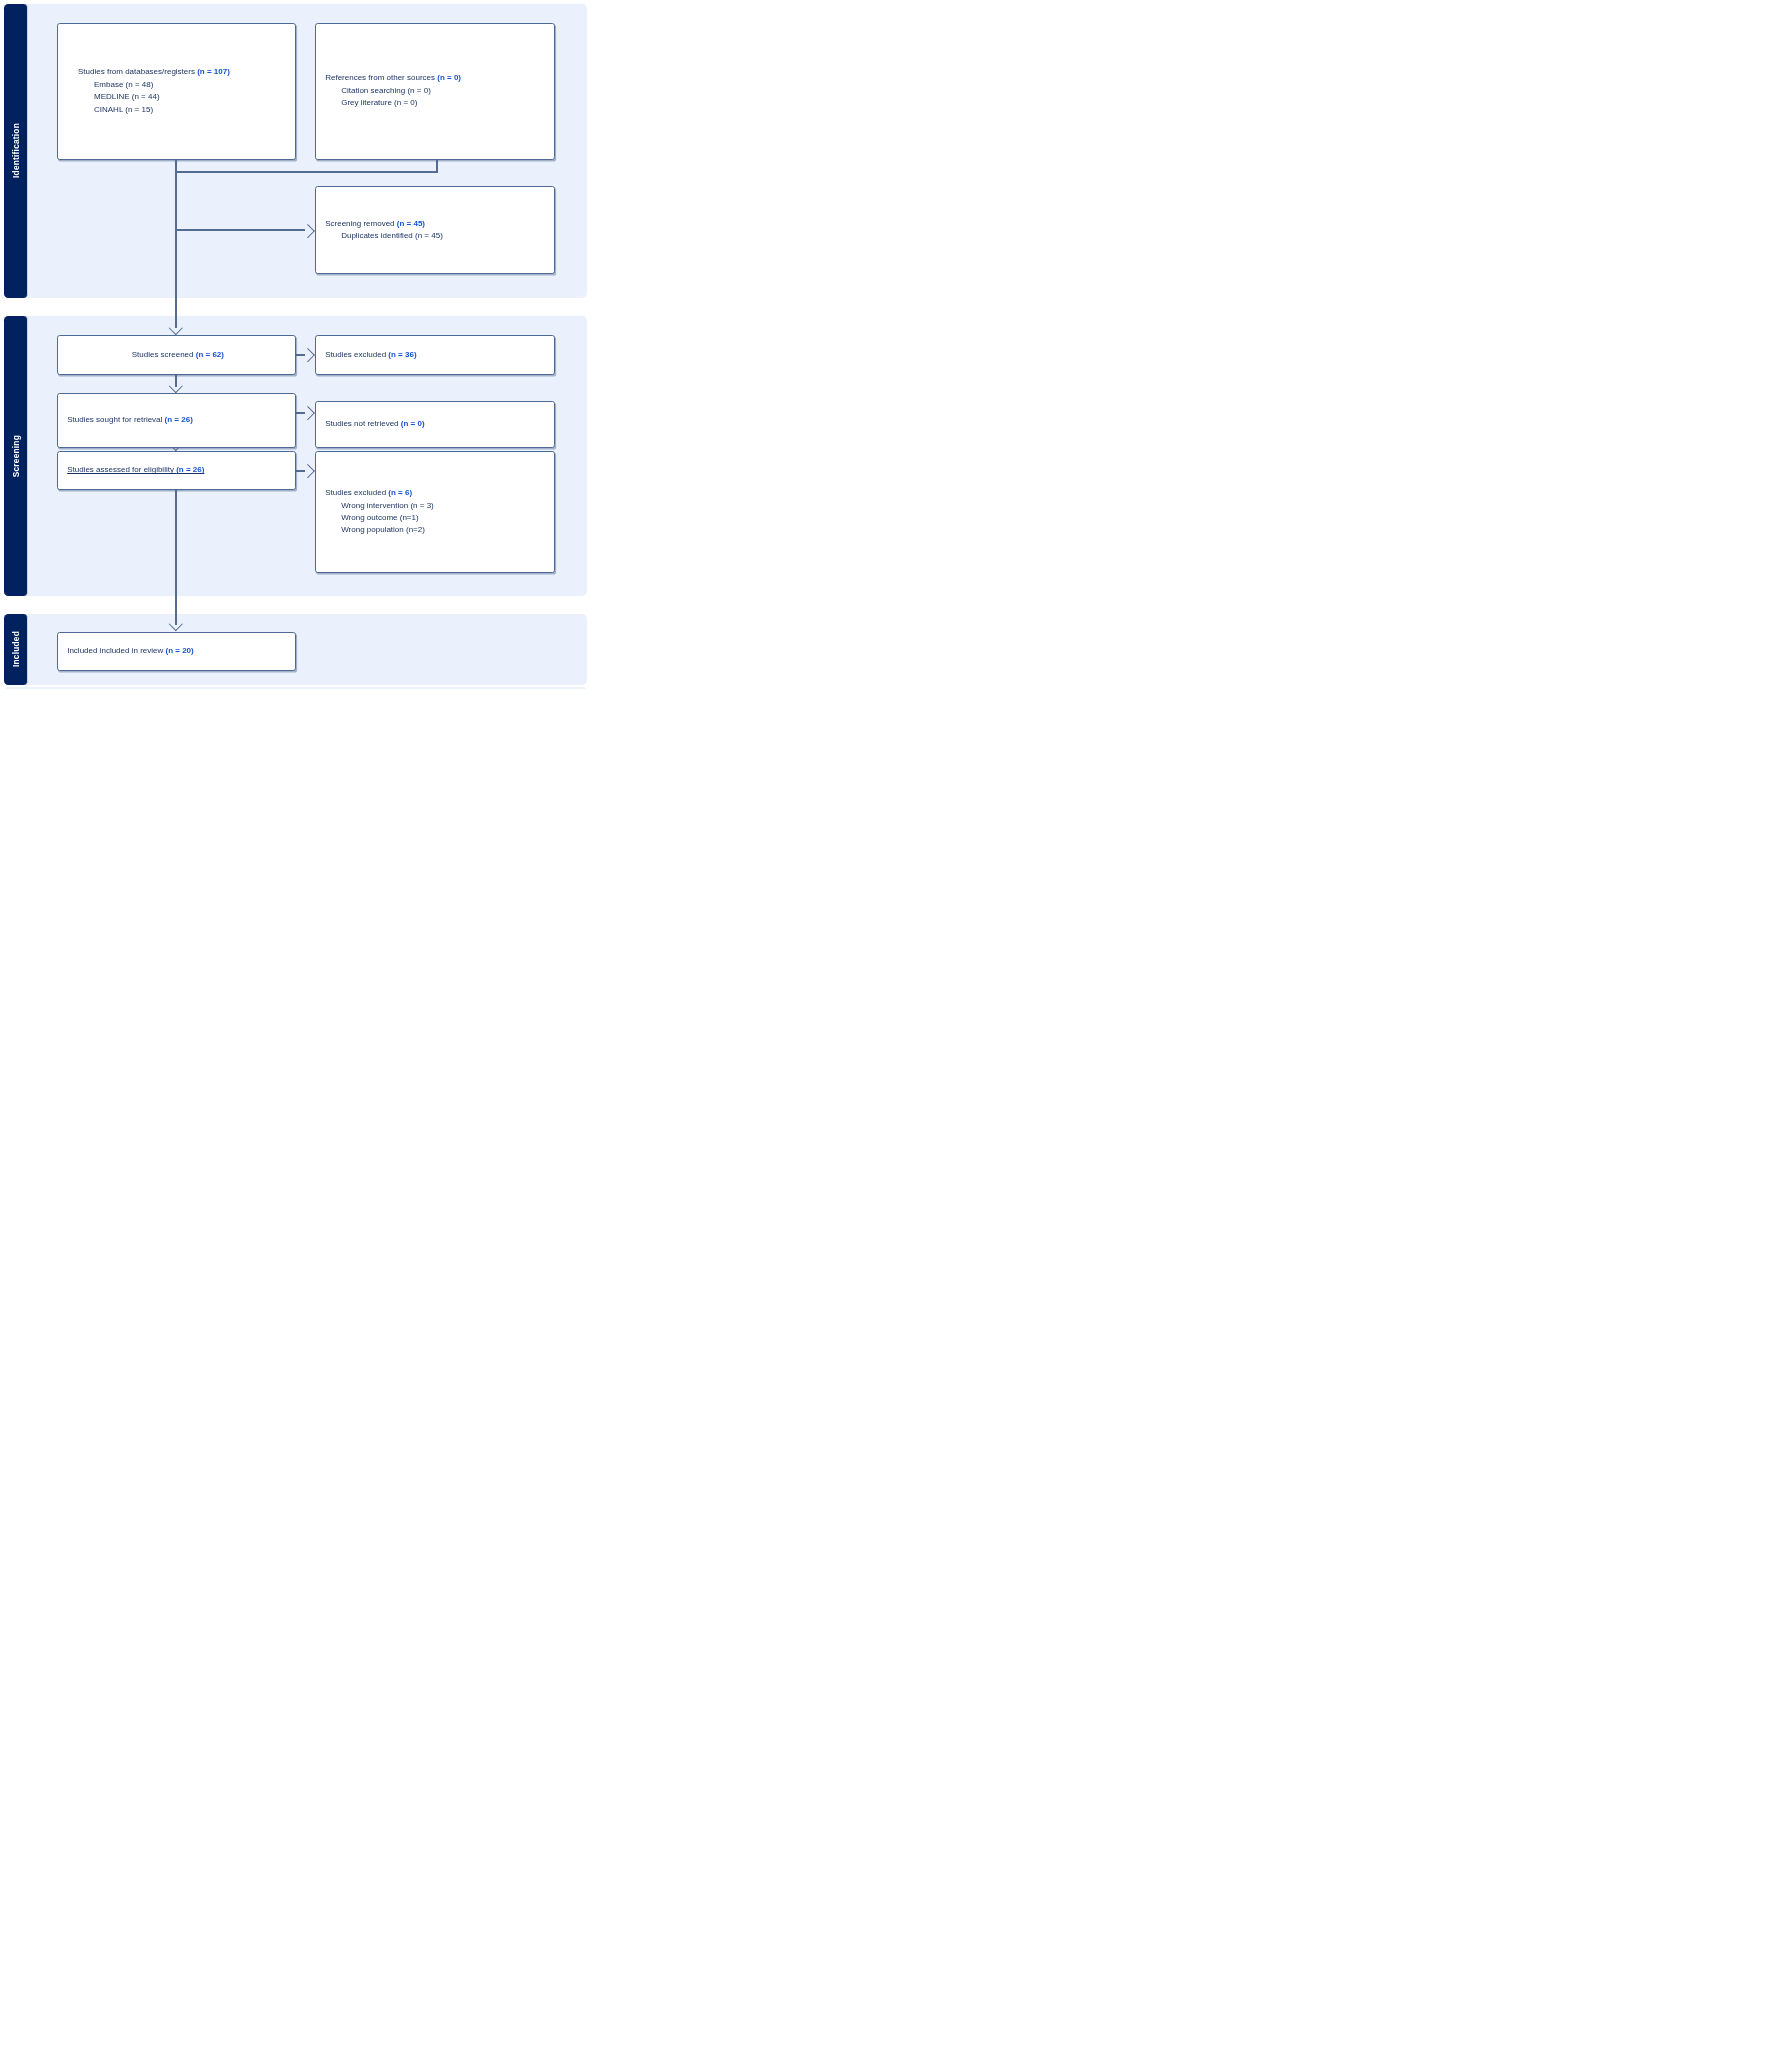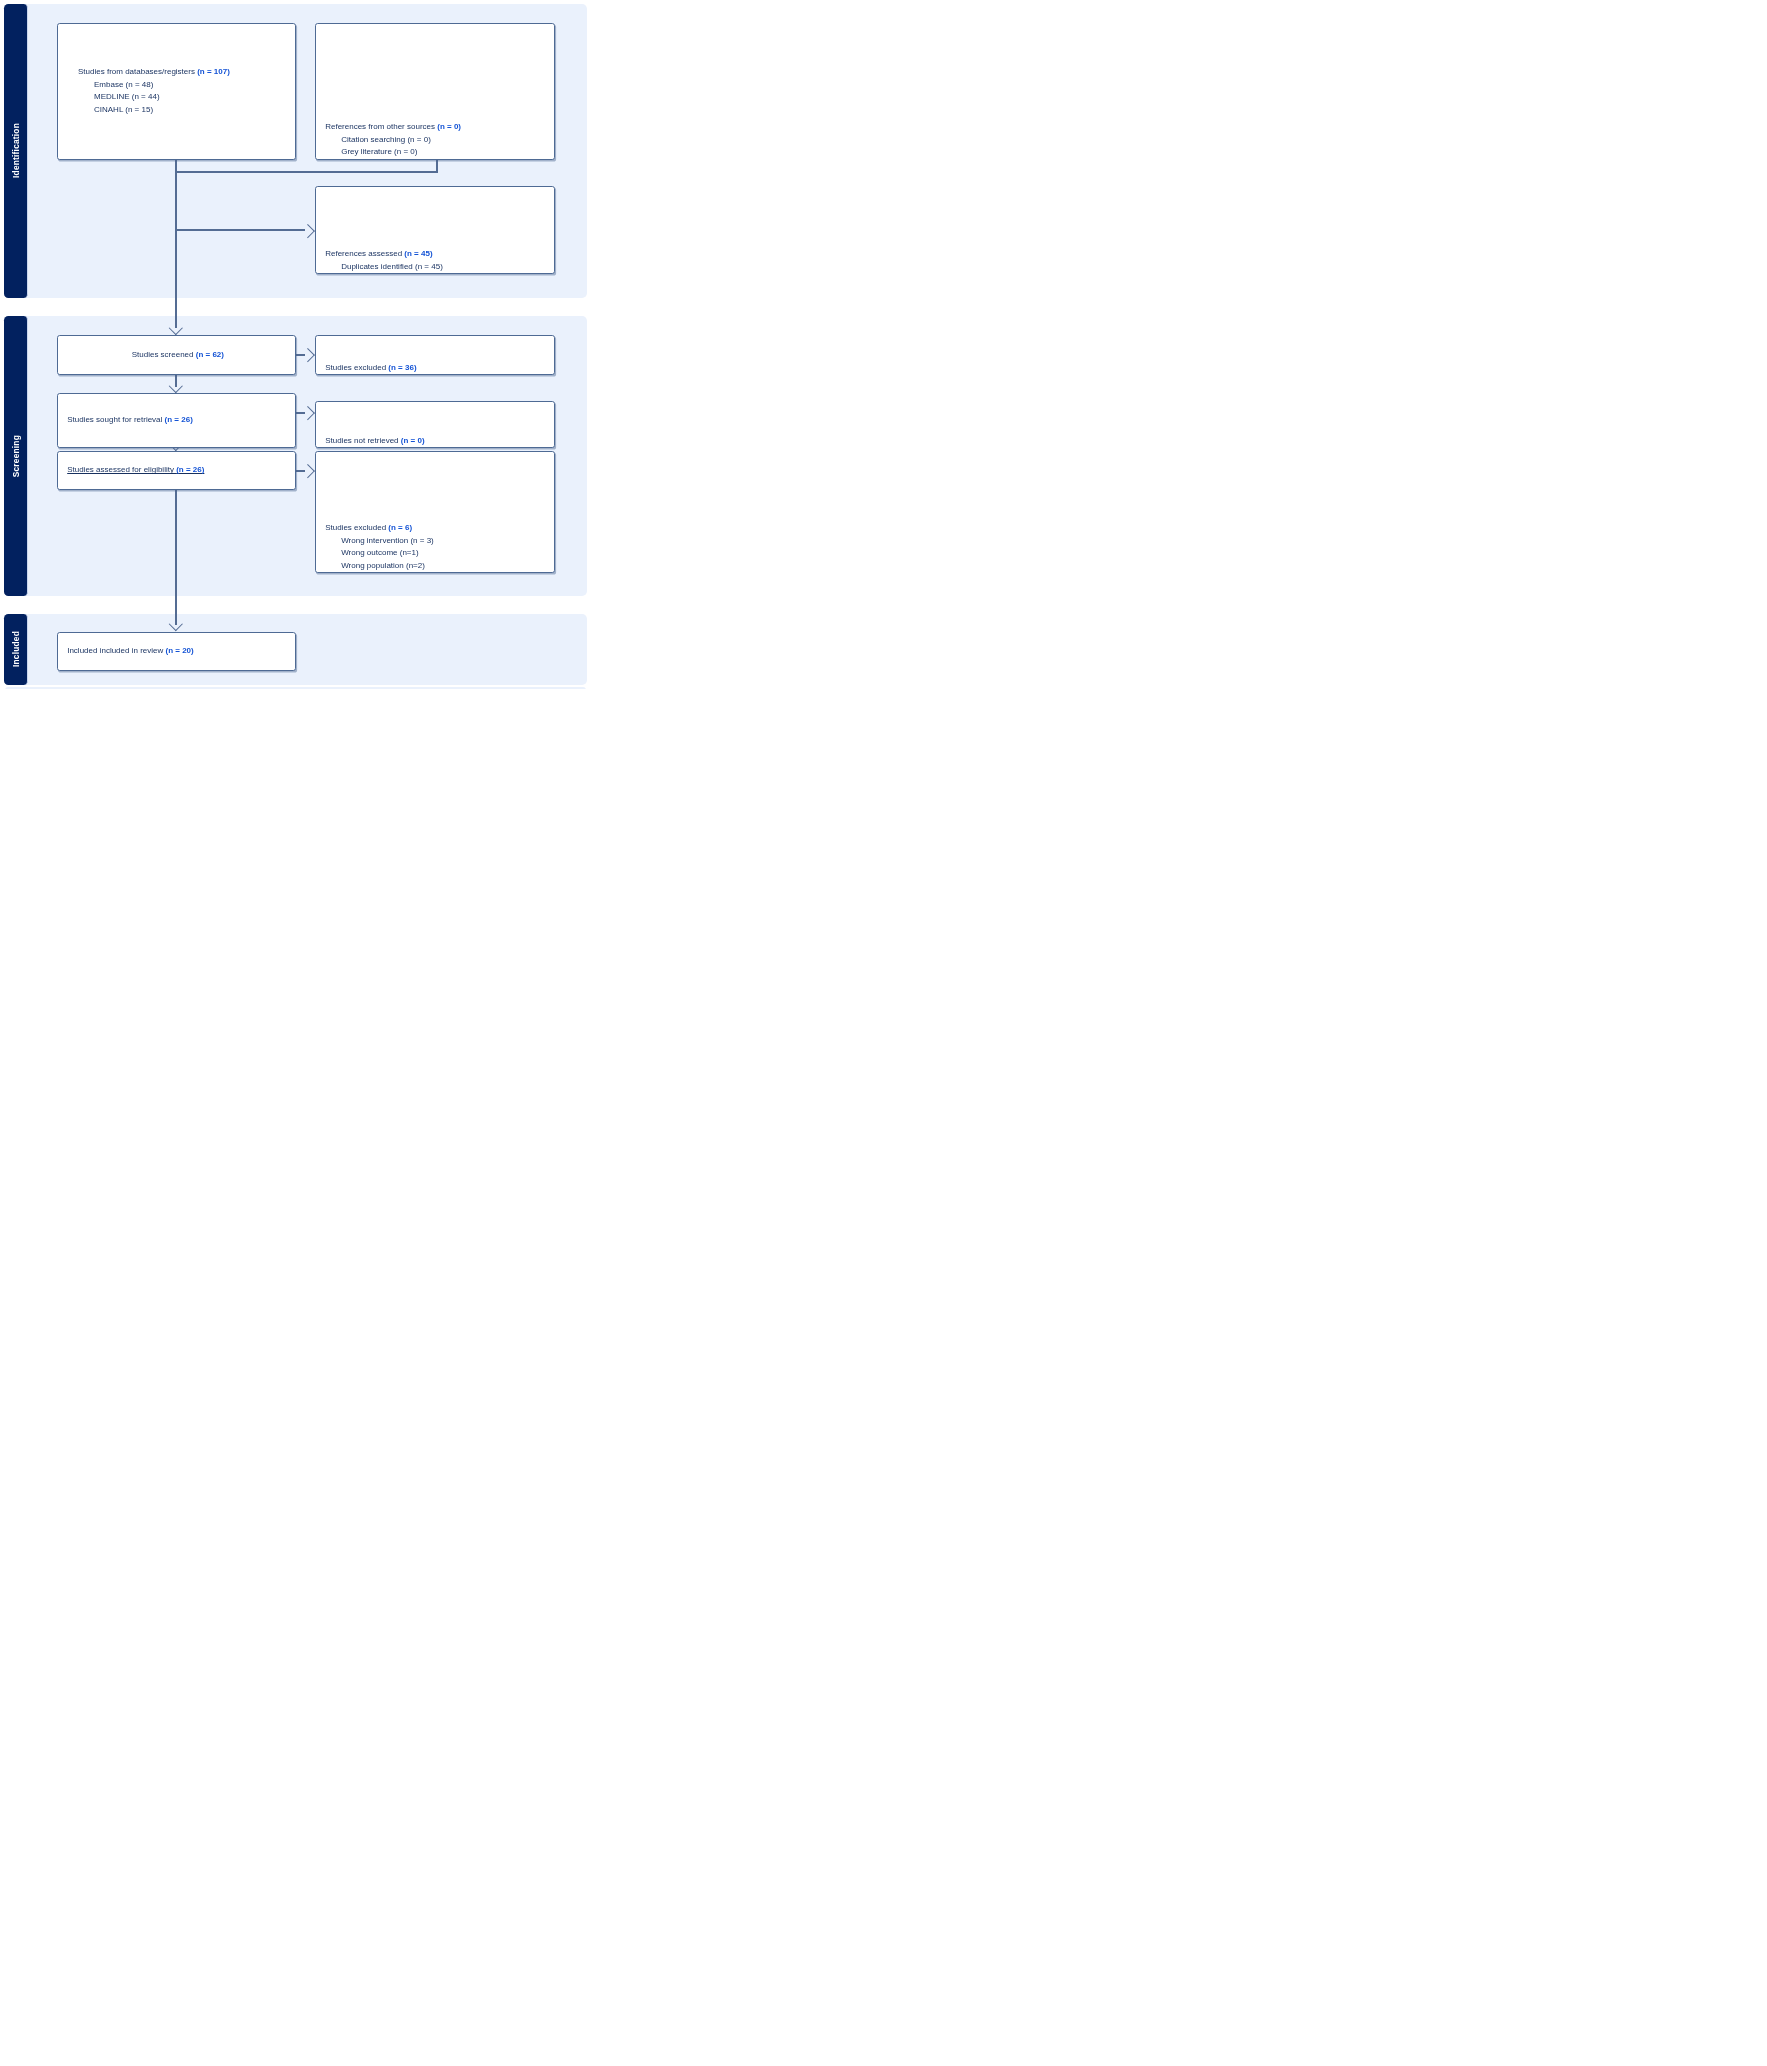--- a/index.html
+++ b/index.html
@@ -23,21 +23,21 @@
     font-weight:bold;font-size:8.4px;letter-spacing:0.2px;white-space:nowrap;}
 
   
   .box{position:absolute;background:#ffffff;border:1.3px solid #4e6a94;border-radius:2.7px;
     box-shadow:1.1px 1.6px 0 rgba(73,100,143,.45);display:flex;flex-direction:column;
     justify-content:center;padding:0 6.5px 0 9.2px;box-sizing:border-box;
     color:#17305f;font-size:8px;line-height:12.4px;}
   .box .count{color:#1453d5;font-weight:bold;}
   .box .sub{padding-left:16px;}
   .colL{left:57px;width:239px;}
-  .colR{left:315px;width:240px;justify-content:flex-end;}
+  .colR{left:315px;width:240px;}
   #box-databases{top:22.6px;height:137px;padding-left:20px;}
   #box-other-sources{top:22.6px;height:137px;}
   #box-references-removed{top:186px;height:88px;}
   #box-screened{top:335px;height:40px;align-items:center;}
   #box-excluded-screening{top:335px;height:40px;}
   #box-sought{top:393px;height:55px;}
   #box-not-retrieved{top:401px;height:47px;}
   #box-assessed{top:451px;height:39px;text-decoration:underline;}
   #box-excluded-eligibility{top:451px;height:122px;}
   #box-included{top:632px;height:39px;}
@@ -112,21 +112,21 @@
     <div class="sub">CINAHL (n = 15)</div>
   </div>
 
   <div class="box colR" id="box-other-sources">
     <div class="line"><span>References from other sources </span><span class="count">(n = 0)</span></div>
     <div class="sub">Citation searching (n = 0)</div>
     <div class="sub">Grey literature (n = 0)</div>
   </div>
 
   <div class="box colR" id="box-references-removed">
-    <div class="line"><span>References assessed </span><span class="count">(n = 45)</span></div>
+    <div class="line"><span>Screening removed </span><span class="count">(n = 45)</span></div>
     <div class="sub">Duplicates identified (n = 45)</div>
   </div>
 
   <div class="box colL" id="box-screened">
     <div class="line"><span>Studies screened </span><span class="count">(n = 62)</span></div>
   </div>
 
   <div class="box colR" id="box-excluded-screening">
     <div class="line"><span>Studies excluded </span><span class="count">(n = 36)</span></div>
   </div>

